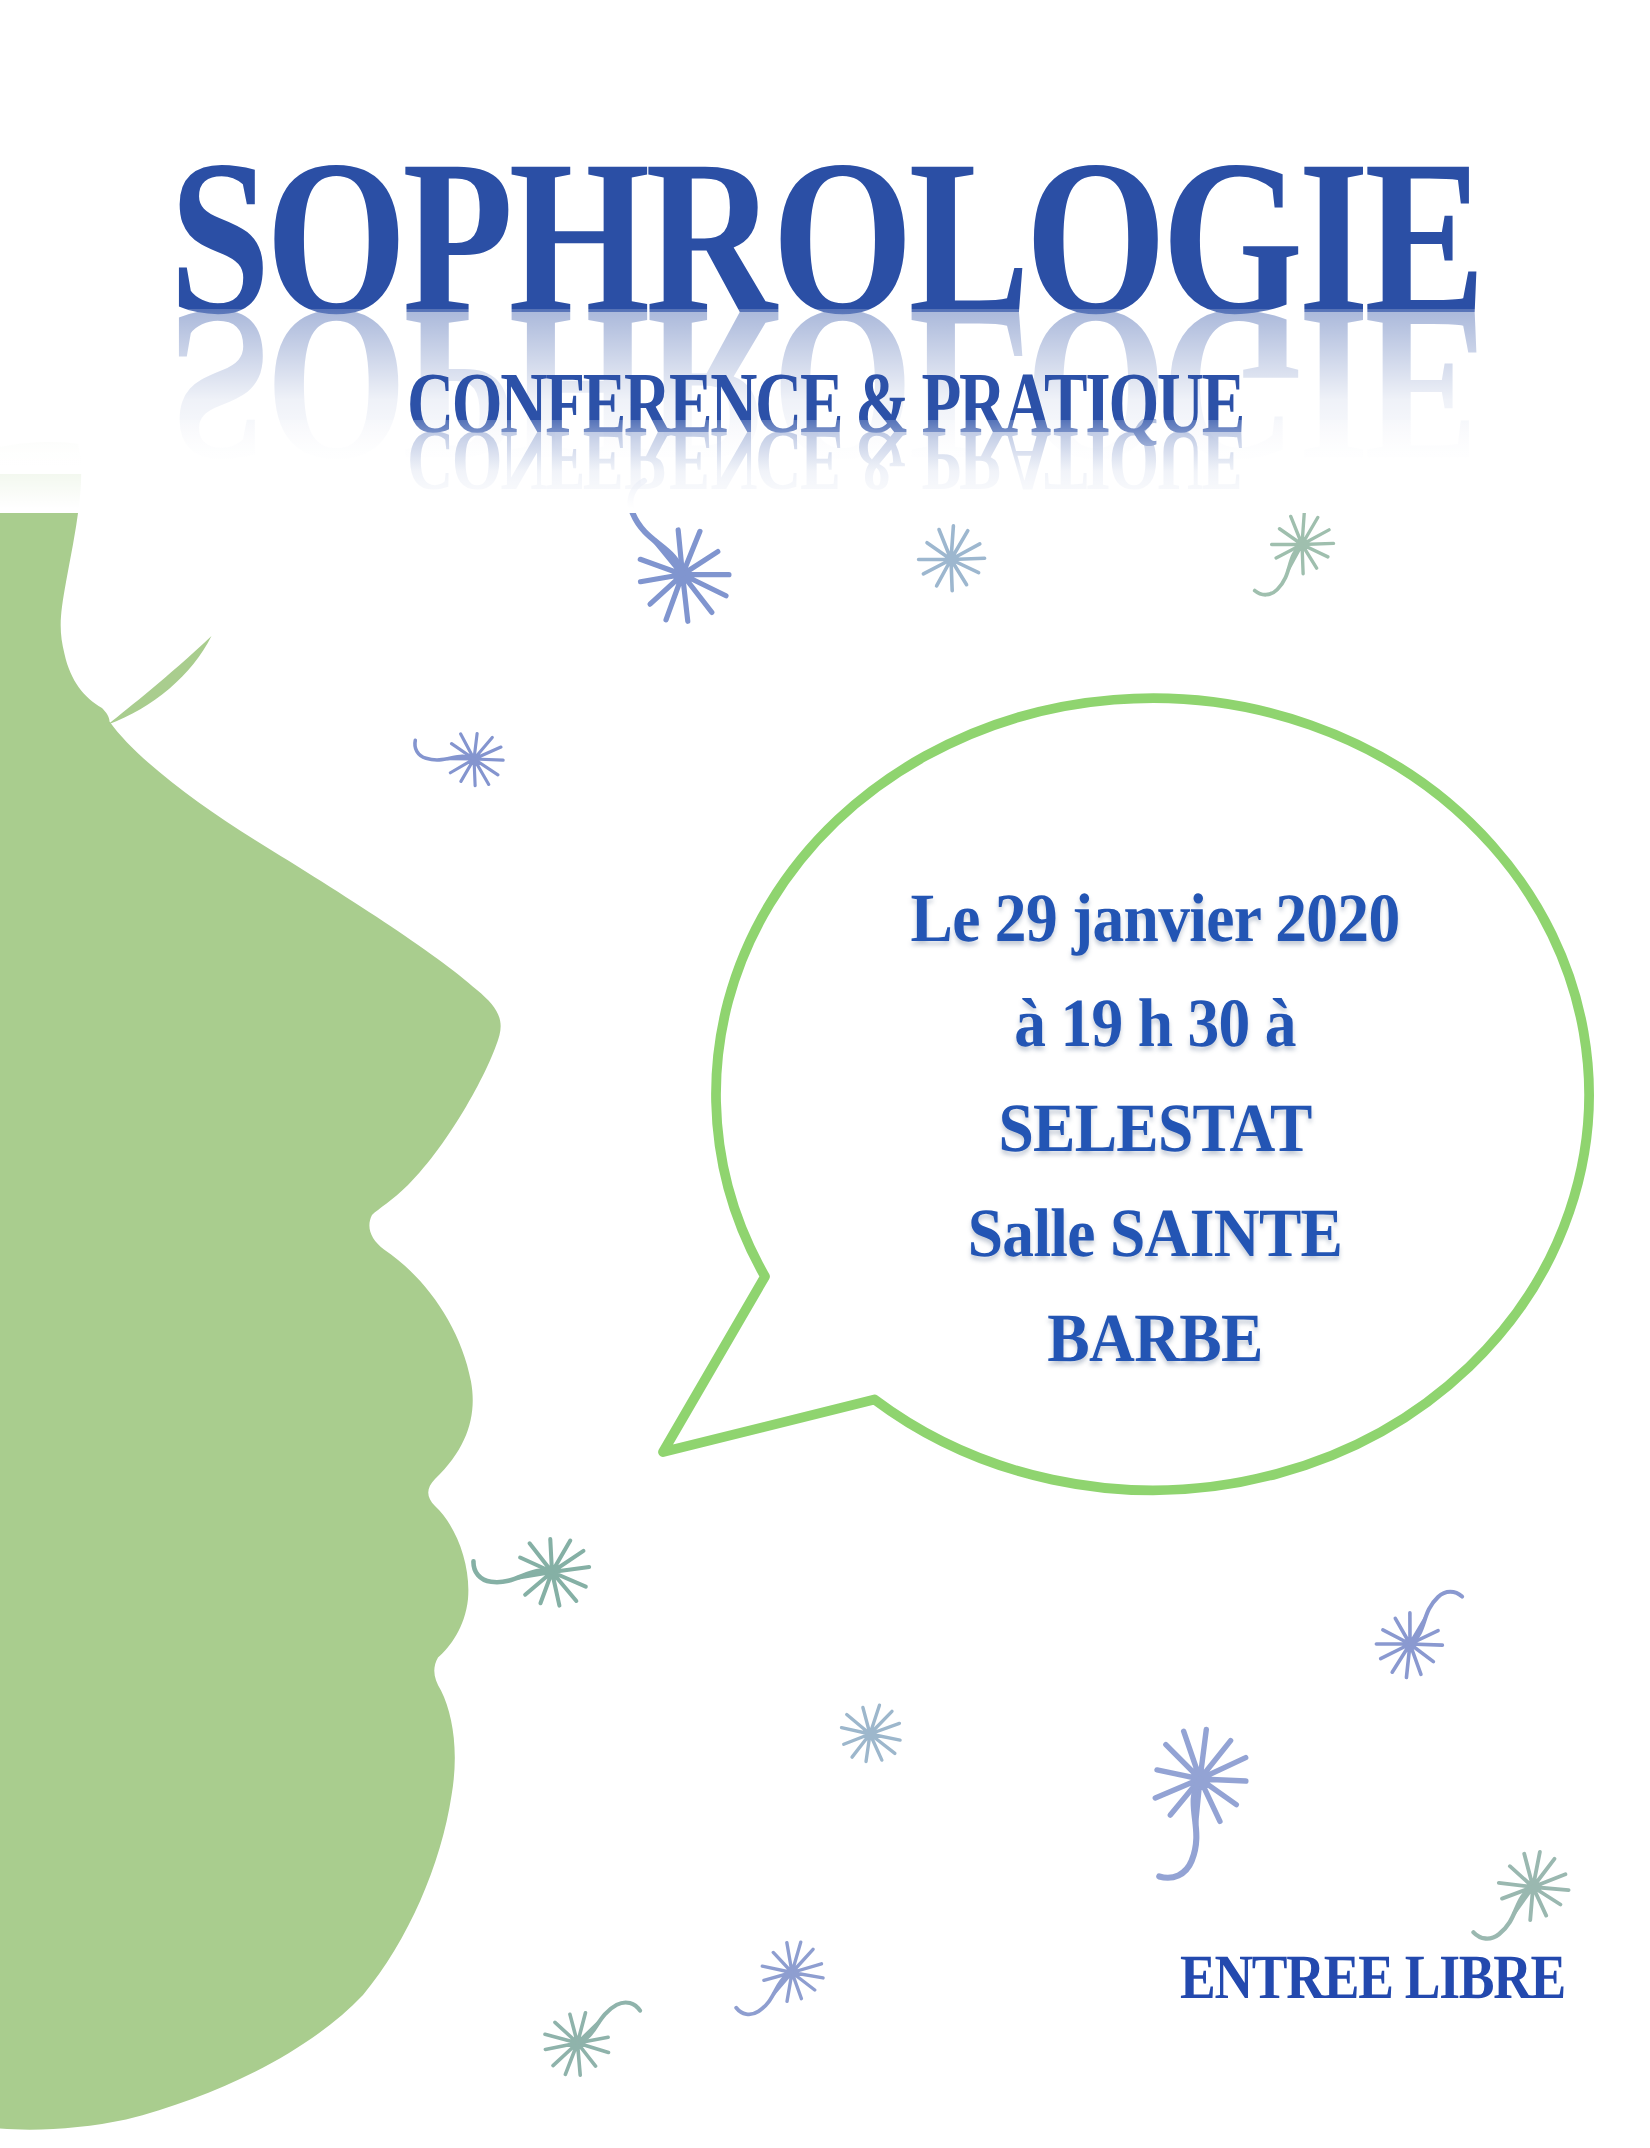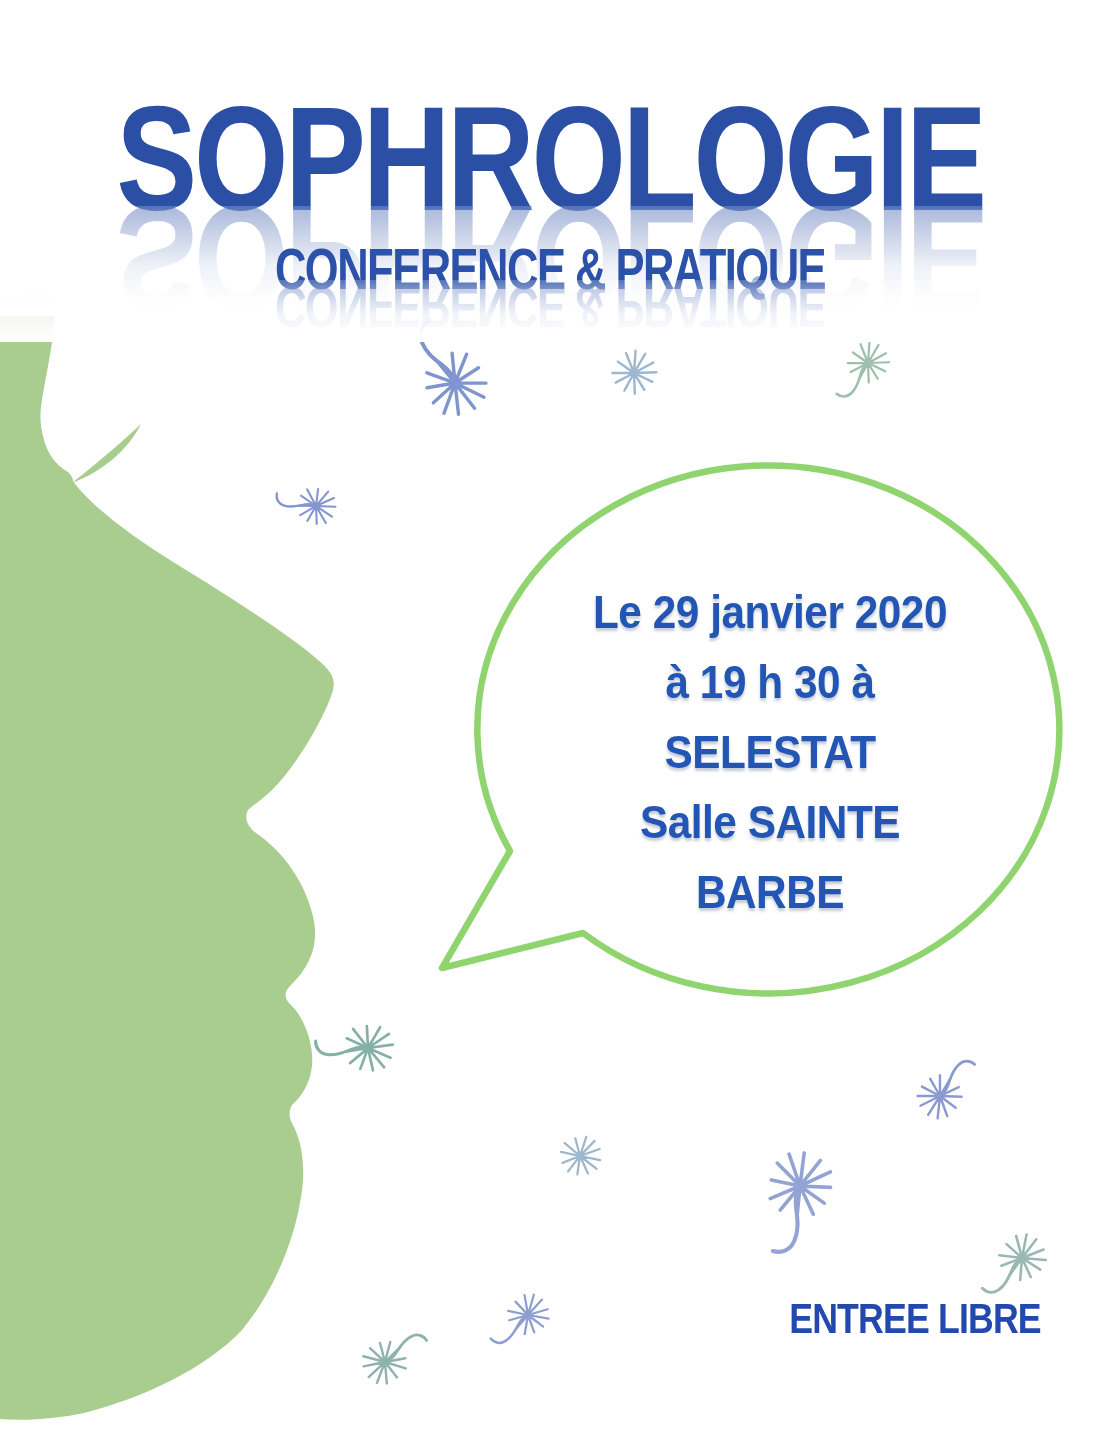--- a/index.html
+++ b/index.html
@@ -1,18 +1,18 @@
 <!DOCTYPE html>
 <html style="--title-blue: #2b4fa5; --subtitle-blue: #2c51a8; --bubble-text-blue: #2355b4; --footer-blue: #2349ae; --face-green: #a9cd8e; --bubble-border-green: #8fd46f;"><head>
 <meta charset="utf-8">
 <style>
   html,body{margin:0;padding:0;background:#fff;}
   .poster{
     position:relative;width:1100px;height:1432px;background:#ffffff;
-    overflow:hidden;font-family:Liberation Sans, sans-serif;
+    overflow:hidden;font-family:Liberation Serif, serif;
   }
   .bg-svg{position:absolute;left:0;top:0;width:1100px;height:1432px;}
   
   .title-wrap{position:absolute;left:0;top:104px;width:1100px;height:110px;text-align:center;}
   .title-inner{
     display:block;line-height:110px;font-size:148px;font-weight:bold;
     letter-spacing:-4px;transform:scaleX(0.82);transform-origin:50% 50%;
     color:var(--title-blue);
   }
   .title-reflect-wrap{position:absolute;left:0;top:202px;width:1100px;height:110px;text-align:center;opacity:.5;}

